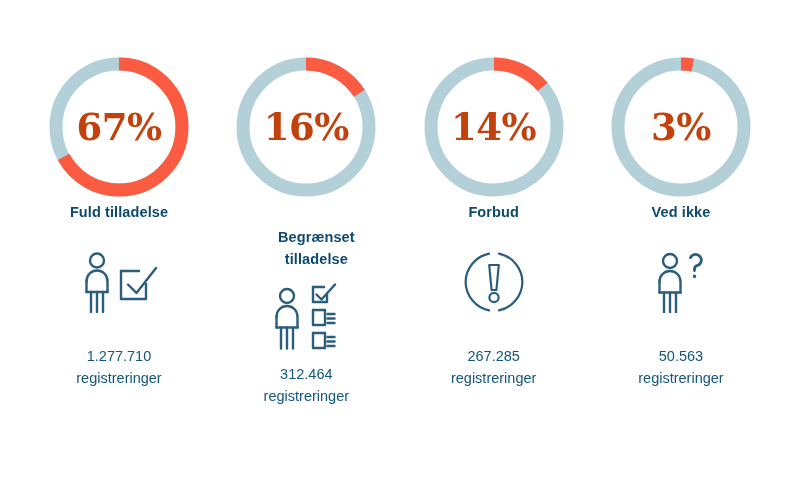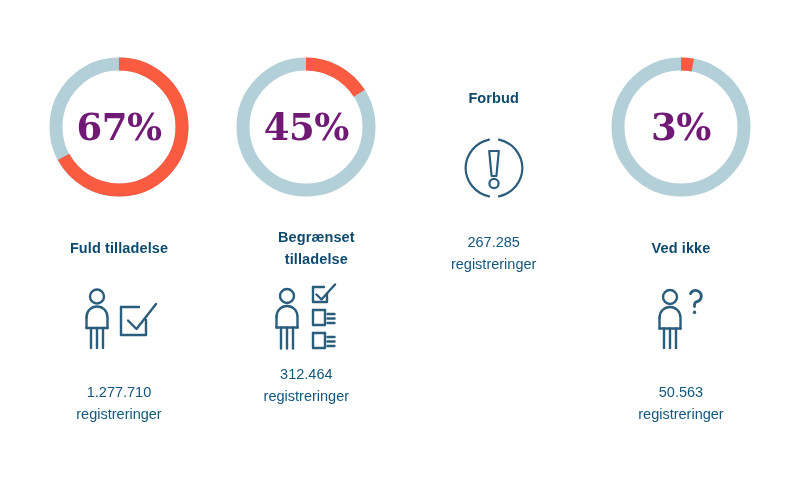--- a/index.html
+++ b/index.html
@@ -51,26 +51,25 @@
     top: 0;
     width: 150px;
     height: 150px;
     display: flex;
     align-items: center;
     justify-content: center;
     font-family: "DejaVu Serif", "Liberation Serif", serif;
     font-weight: 700;
     font-size: 37px;
     letter-spacing: -0.5px;
-    color: #701a75;
+    color: #c2410c;
   }
 
   
   .caption {
-    margin-top: 36px;
     font-size: 14.5px;
     font-weight: 700;
     color: #0d4a6e;
     text-align: center;
     line-height: 1.5;
     letter-spacing: 0.1px;
     min-height: 22px;
   }
   .caption.two-line { margin-top: 25px; margin-left: 20px; }
 
@@ -136,21 +135,21 @@
       <span class="count-unit">registreringer</span>
     </div>
   </div>
 
   <div class="col col-1">
     <div class="donut-wrap">
       <svg class="donut-svg" viewBox="0 0 150 150">
         <circle cx="75" cy="75" r="63" fill="none" stroke="#b3d0d8" stroke-width="13"></circle>
         <circle id="arc1" cx="75" cy="75" r="63" fill="none" stroke="#fb5b40" stroke-width="13" transform="rotate(-90 75 75)" stroke-dasharray="63.33450789637023 332.50616645594374" stroke-dashoffset="0"></circle>
       </svg>
-      <div class="donut-label">45%</div>
+      <div class="donut-label">16%</div>
     </div>
 
     <div class="caption two-line">
       <span>Begrænset</span><br>
       <span>tilladelse</span>
     </div>
 
     <div class="icon-box icon-1">
 
       <svg width="82" height="70" viewBox="0 0 82 70" fill="none" stroke="#2b5d7d" stroke-width="2.4" stroke-linecap="round" stroke-linejoin="round">
@@ -180,20 +179,27 @@
       </svg>
     </div>
 
     <div class="count-box shift">
       <span class="count-num">312.464</span>
       <span class="count-unit">registreringer</span>
     </div>
   </div>
 
   <div class="col col-2">
+    <div class="donut-wrap">
+      <svg class="donut-svg" viewBox="0 0 150 150">
+        <circle cx="75" cy="75" r="63" fill="none" stroke="#b3d0d8" stroke-width="13"></circle>
+        <circle id="arc2" cx="75" cy="75" r="63" fill="none" stroke="#fb5b40" stroke-width="13" transform="rotate(-90 75 75)" stroke-dasharray="55.41769440932396 340.42297994298997" stroke-dashoffset="0"></circle>
+      </svg>
+      <div class="donut-label">14%</div>
+    </div>
 
     <div class="caption">
       <span>Forbud</span>
     </div>
 
     <div class="icon-box icon-0">
 
       <svg width="66" height="66" viewBox="0 0 66 66" fill="none" stroke="#2b5d7d" stroke-width="2.2" stroke-linecap="round" stroke-linejoin="round">
         <path d="M38 4.6A29.5 29.5 0 0 1 61.4 33 29.5 29.5 0 0 1 38 61.4"></path>
         <path d="M28 61.4A29.5 29.5 0 0 1 4.6 33 29.5 29.5 0 0 1 28 4.6"></path>

